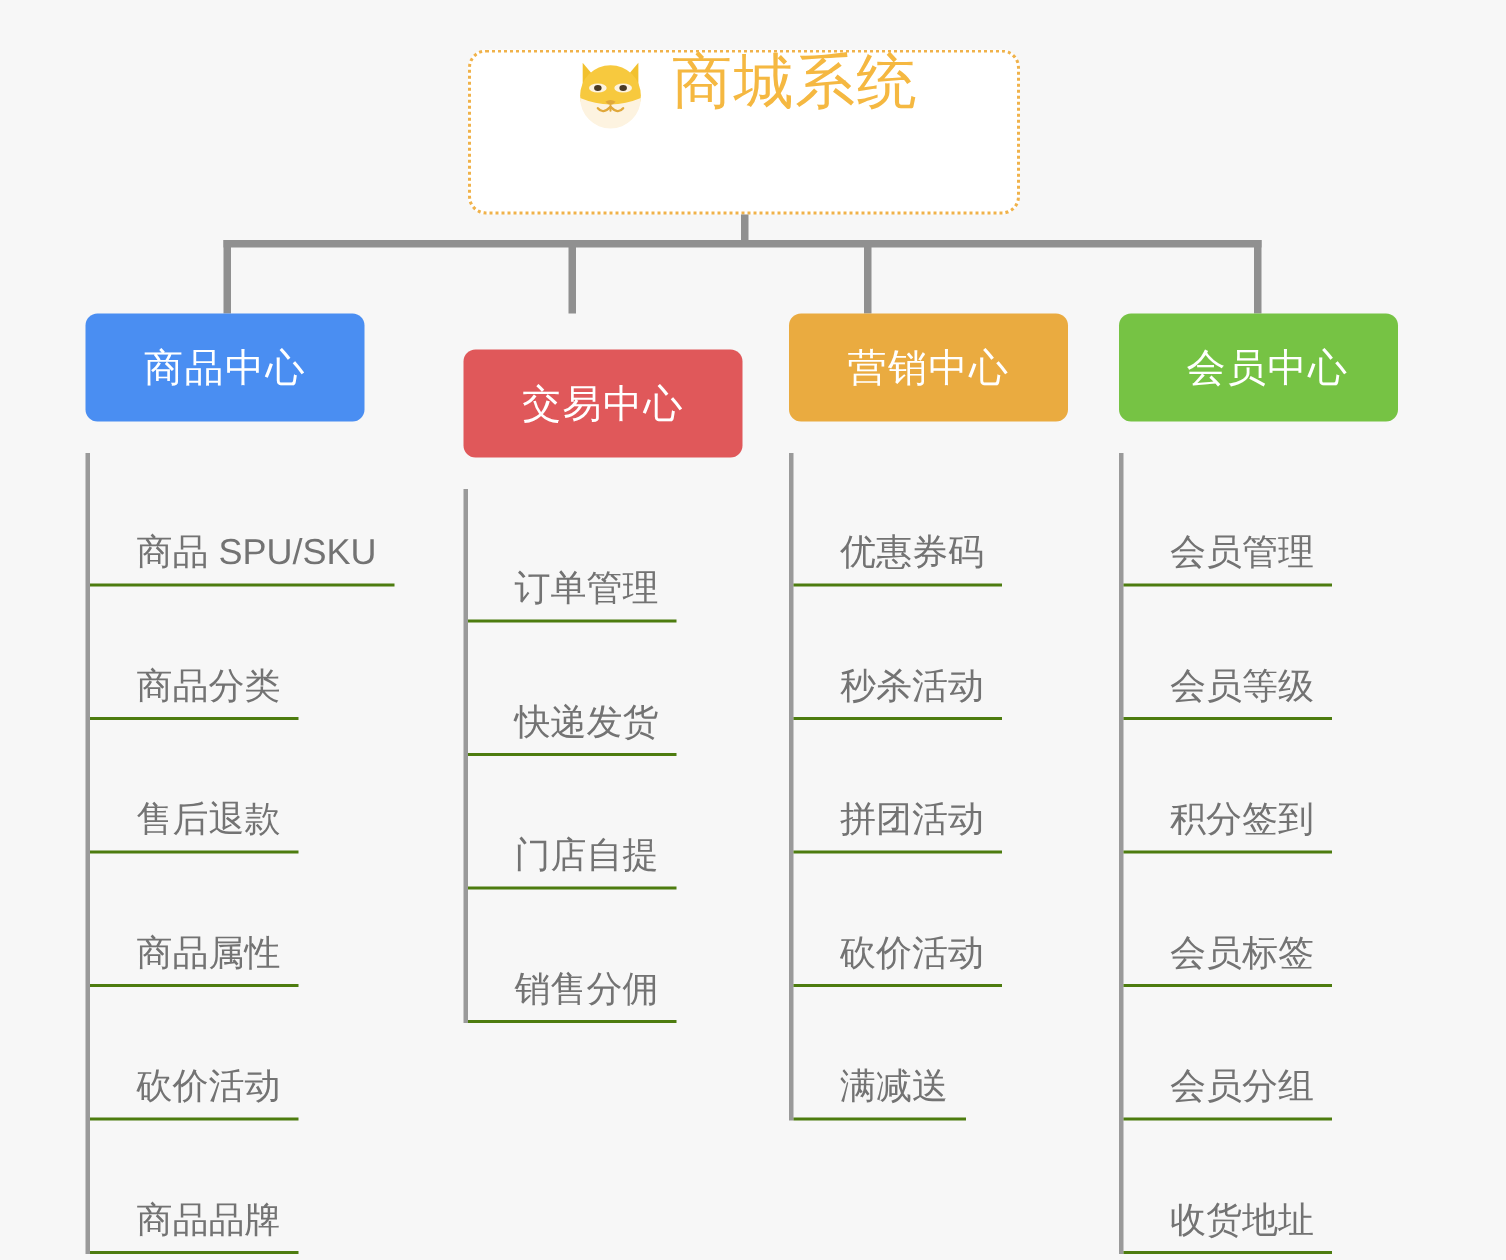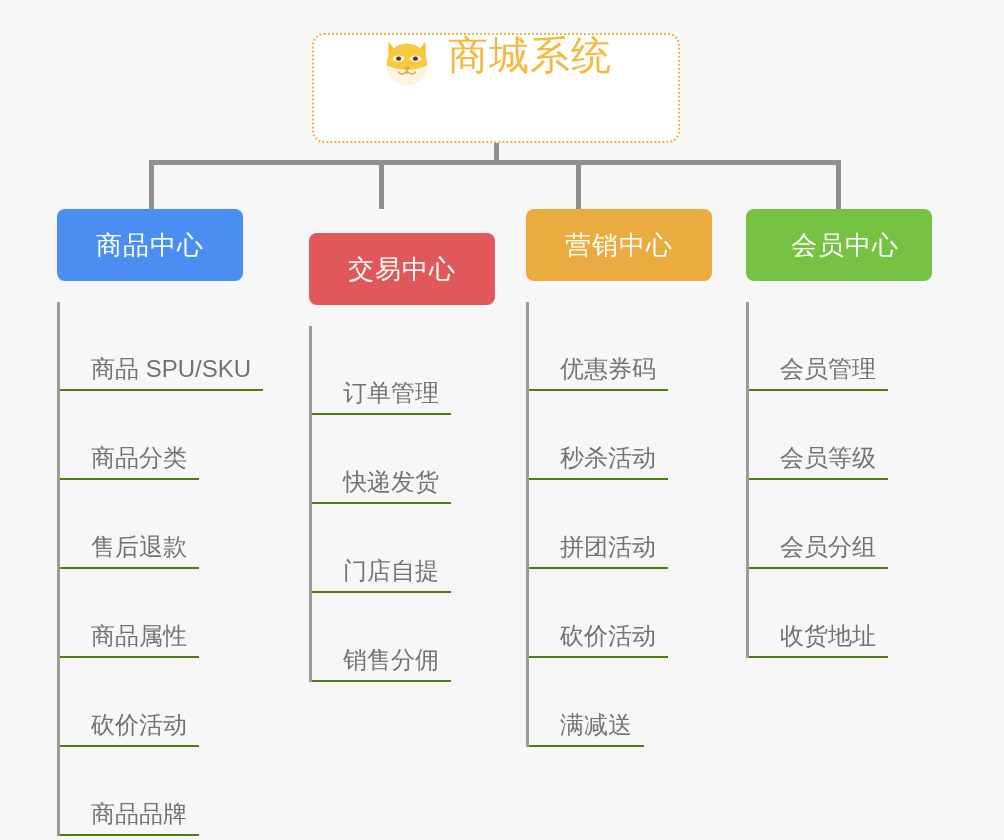--- a/index.html
+++ b/index.html
@@ -210,20 +210,26 @@
       <div class="branch" style="left: 746px; width: 186px;">
         <div class="branch-header" style="background: rgb(118, 195, 68); padding-left: 12px;">会员中心</div>
         <div class="branch-body">
           <div class="leaf">
             <span class="leaf-label">会员管理</span>
           </div>
           <div class="leaf">
             <span class="leaf-label">会员等级</span>
           </div>
           <div class="leaf">
+            <span class="leaf-label">积分签到</span>
+          </div>
+          <div class="leaf">
+            <span class="leaf-label">会员标签</span>
+          </div>
+          <div class="leaf">
             <span class="leaf-label">会员分组</span>
           </div>
           <div class="leaf">
             <span class="leaf-label">收货地址</span>
           </div>
         </div>
       </div>
     </div>
 
 </div>

